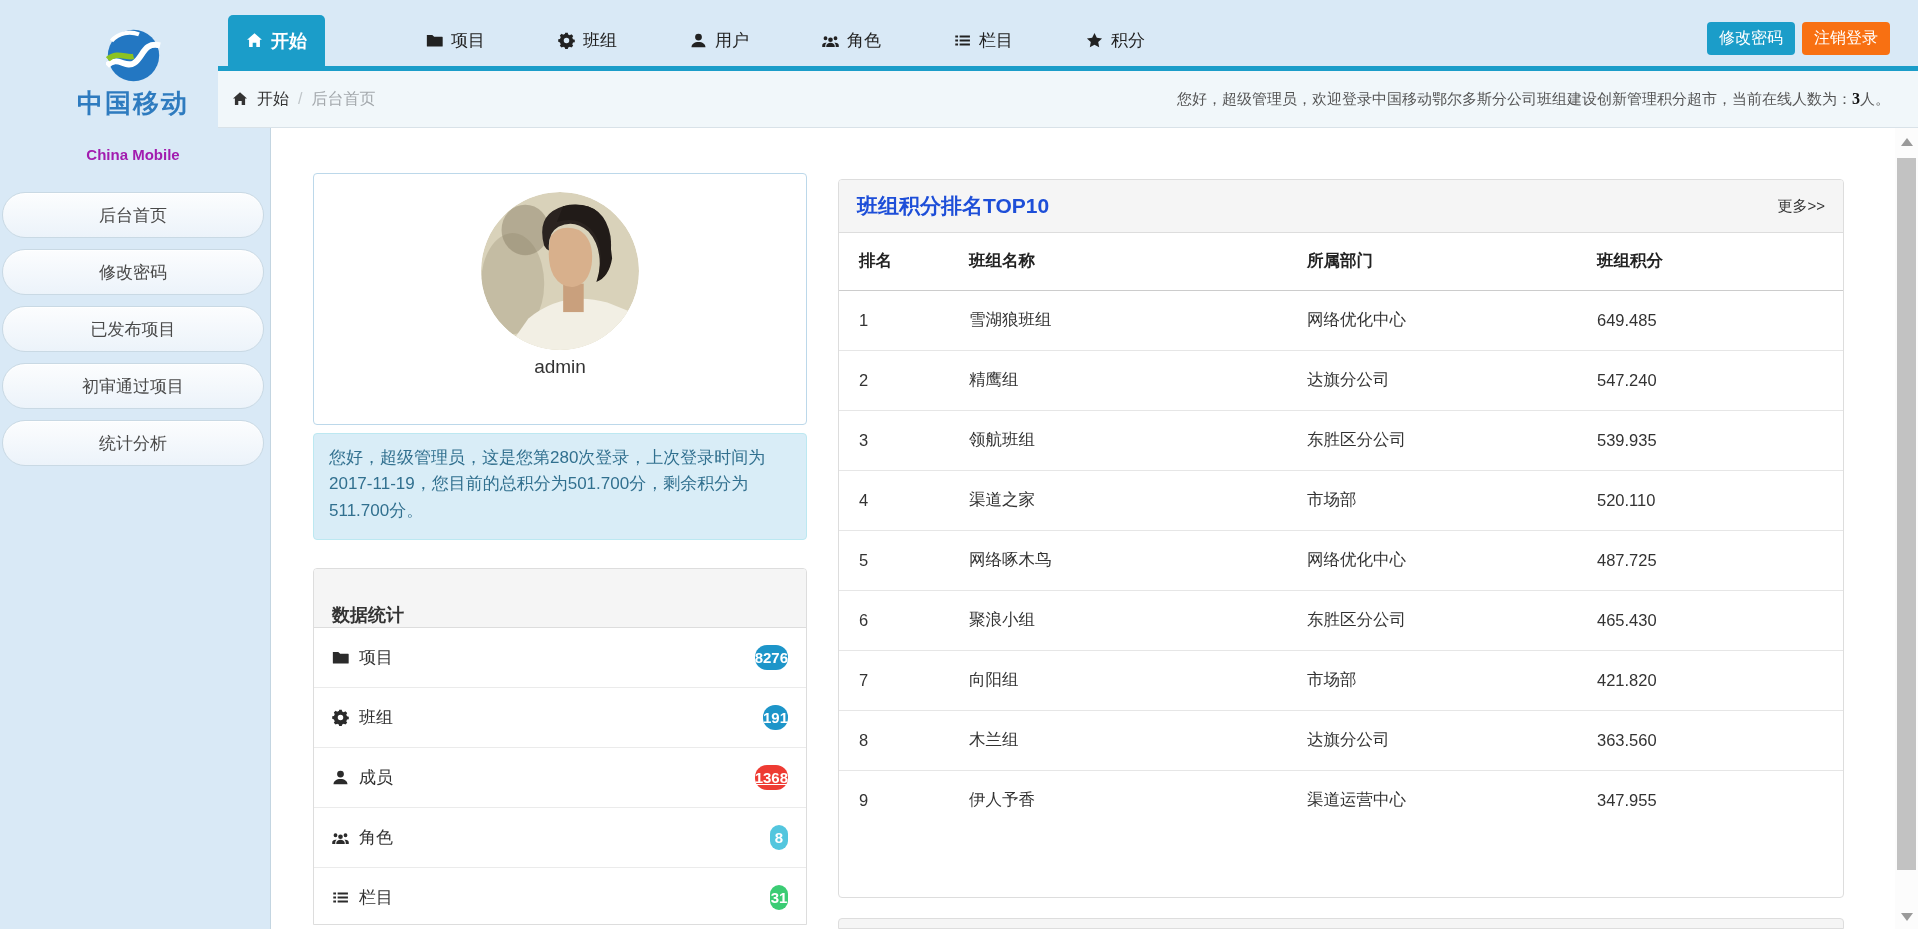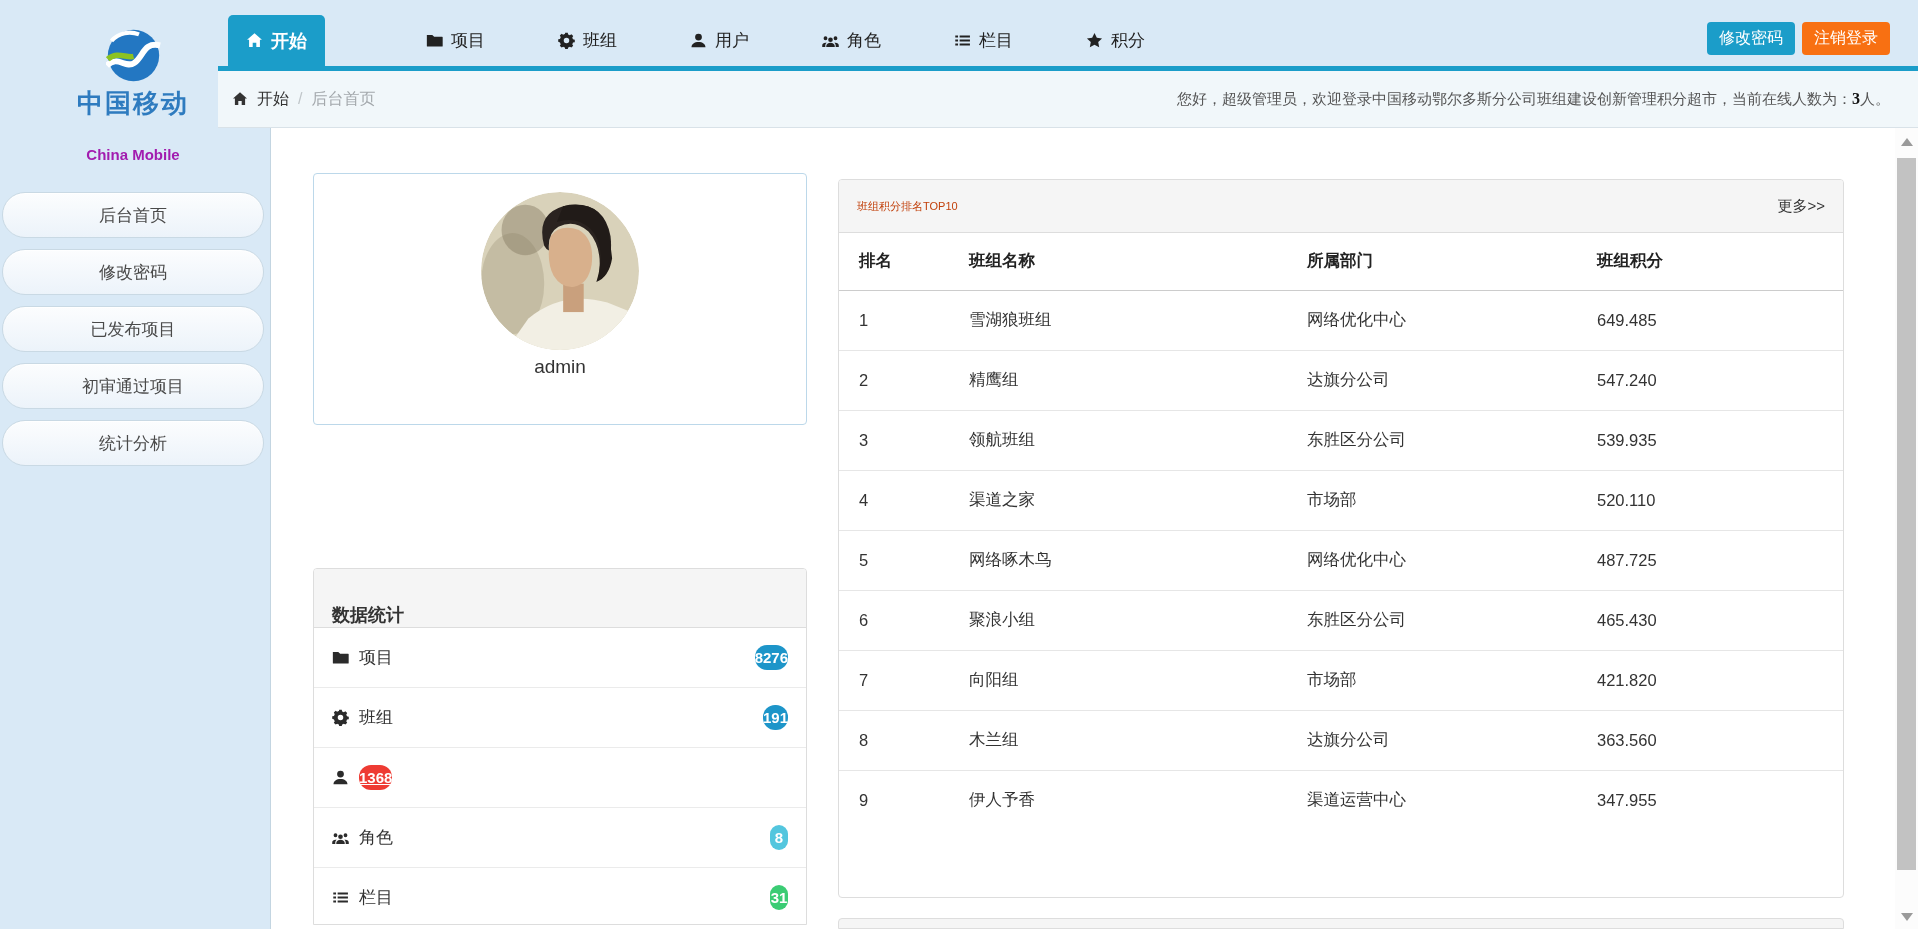--- a/index.html
+++ b/index.html
@@ -70,21 +70,21 @@
   .stat-row .icon { width:17px; height:17px; display:inline-flex; margin-right:10px; }
   .stat-row .icon svg { width:100%; height:100%; fill:#2b2b2b; }
   .stat-label { font-size:17px; color:#333; flex:1; }
   .badge { color:#fff; font-size:15px; font-weight:bold; padding:4px 0; border-radius:12px; min-width:18px; text-align:center; }
 
   
   .rank-panel { position:absolute; left:838px; top:179px; width:1006px; height:719px; background:#fff;
                 border:1px solid #ddd; border-radius:4px; overflow:hidden; }
   .rank-head { height:53px; background:#f5f5f5; border-bottom:1px solid #ddd; display:flex; align-items:center;
                justify-content:space-between; padding:0 18px; }
-  .rank-title { font-size:11px; font-weight:normal; color:#c2410c; }
+  .rank-title { font-size:21px; font-weight:bold; color:#1d4ed8; }
   .more-link { font-size:15px; color:#333; cursor:pointer; }
   table.rank { width:100%; border-collapse:collapse; table-layout:fixed; }
   table.rank th { height:57px; text-align:left; font-size:16.5px; color:#222; border-bottom:1px solid #ccc; padding-left:20px; }
   table.rank td { height:60px; font-size:16.5px; color:#333; border-bottom:1px solid #e6e6e6; padding-left:20px; }
   table.rank tr:last-child td { border-bottom:none; }
 
   .next-panel { position:absolute; left:838px; top:918px; width:1006px; height:11px; background:#f5f5f5;
                 border:1px solid #ddd; border-radius:4px 4px 0 0; }
 
   
@@ -242,20 +242,21 @@
           <rect x="52" y="58" width="13" height="18" fill="#c9a07d"></rect>
           <path d="M44 28 Q41 44 46 53 Q51 61 59 60 Q68 58 70 46 Q72 30 62 24 Q50 20 44 28z" fill="#d8b08c"></path>
           <path d="M40 34 Q34 12 56 8 Q78 6 82 28 Q84 46 74 56 Q78 36 68 25 Q59 17 49 22 Q42 26 43 37 Q41 36 40 34z" fill="#2a2320"></path>
           <path d="M52 9 Q76 4 81 26 L83 42 Q81 54 73 57 Q80 34 69 23 Q60 15 48 19z" fill="#211b18"></path>
         </g>
       </svg>
     </span>
     <div class="profile-name">admin</div>
   </div>
 
+  <div class="welcome-box">您好，超级管理员，这是您第280次登录，上次登录时间为2017-11-19，您目前的总积分为501.700分，剩余积分为511.700分。</div>
 
   <div class="stats-panel">
     <div class="panel-head">
       <span class="panel-title">数据统计</span>
     </div>
     <div>
 
         <div class="stat-row">
           <span class="icon">
             <svg viewBox="0 0 16 16">
@@ -275,20 +276,21 @@
           <span class="stat-label">班组</span>
           <span class="badge" style="background: rgb(29, 149, 201);">191</span>
         </div>
 
         <div class="stat-row">
           <span class="icon">
             <svg viewBox="0 0 16 16">
               <path d="M8 1.6a3.2 3.2 0 1 1 0 6.4 3.2 3.2 0 0 1 0-6.4zM1.4 14.4c0-3.1 2.9-5 6.6-5s6.6 1.9 6.6 5z"></path>
             </svg>
           </span>
+          <span class="stat-label">成员</span>
           <span class="badge" style="background: rgb(238, 59, 51); text-decoration: underline;">1368</span>
         </div>
 
         <div class="stat-row">
           <span class="icon">
             <svg viewBox="0 0 16 16">
               <path d="M8 5.1a2.2 2.2 0 1 1 0 4.4 2.2 2.2 0 0 1 0-4.4zM3.3 4.1a1.8 1.8 0 1 1 0 3.6 1.8 1.8 0 0 1 0-3.6zM12.7 4.1a1.8 1.8 0 1 1 0 3.6 1.8 1.8 0 0 1 0-3.6zM8 10.2c2.2 0 4 1.2 4 3v.8H4v-.8c0-1.8 1.8-3 4-3zM.2 12.6c0-1.6 1.4-2.6 3.1-2.6.4 0 .8.1 1.2.2-.9.7-1.4 1.6-1.4 2.8v1H.2v-1.4zM15.8 12.6V14h-2.9v-1c0-1.2-.5-2.1-1.4-2.8.4-.1.8-.2 1.2-.2 1.7 0 3.1 1 3.1 2.6z"></path>
             </svg>
           </span>
           <span class="stat-label">角色</span>

